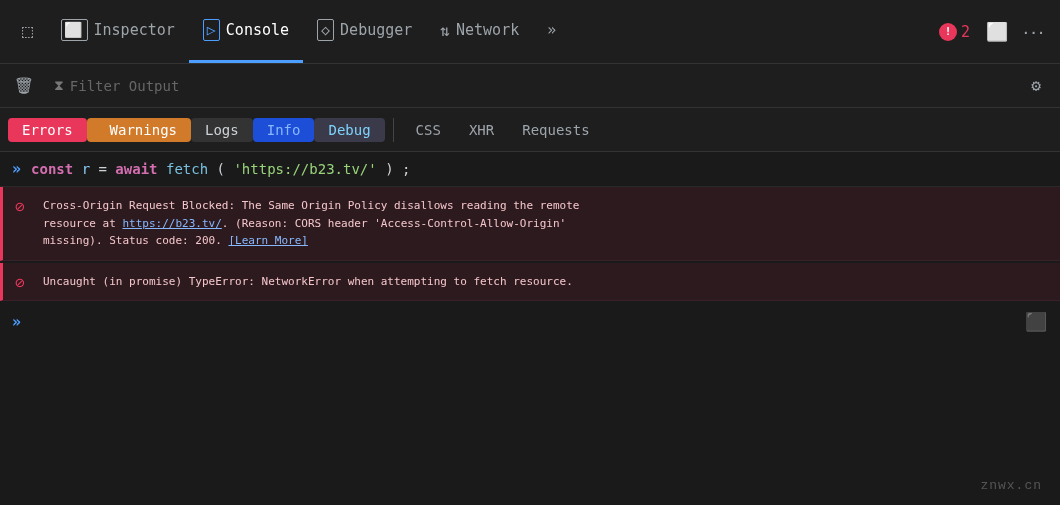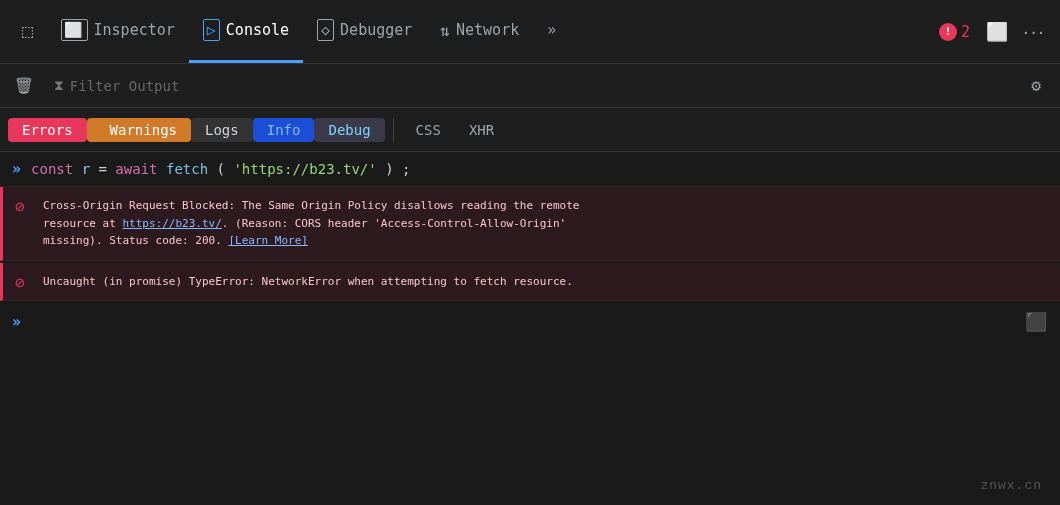--- a/index.html
+++ b/index.html
@@ -220,21 +220,21 @@
       font-size: 15px;
       font-weight: bold;
     }
 
     .cmd-text {
       font-size: 14px;
       font-family: 'Consolas', monospace;
       color: #cdd2d6;
     }
 
-    .kw { color: #d46eb0; }
+    .kw { color: #d46eb0; font-weight: bold; }
     .varname { color: #87cefa; }
     .op { color: #cdd2d6; }
     .fn { color: #79c0e0; }
     .str { color: #98d379; }
     .paren { color: #cdd2d6; }
 
     
     .error-block {
       background: #2d1a1f;
       border-left: 3px solid #e8375a;
@@ -369,20 +369,21 @@
   <button class="cattab active-red">Errors</button>
   <button class="cattab active-orange">Warnings</button>
   <button class="cattab plain">Logs</button>
   <button class="cattab active-blue">Info</button>
   <button class="cattab active-dark">Debug</button>
 
   <div class="divider"></div>
 
   <button class="cattab-plain-text">CSS</button>
   <button class="cattab-plain-text">XHR</button>
+  <button class="cattab-plain-text">Requests</button>
 </div>
 
 <div class="console-content">
 
   <div class="cmd-line">
     <span class="cmd-prompt">»</span>
     <span class="cmd-text">
       <span class="kw">const</span>
       <span> </span>
       <span class="varname">r</span>

